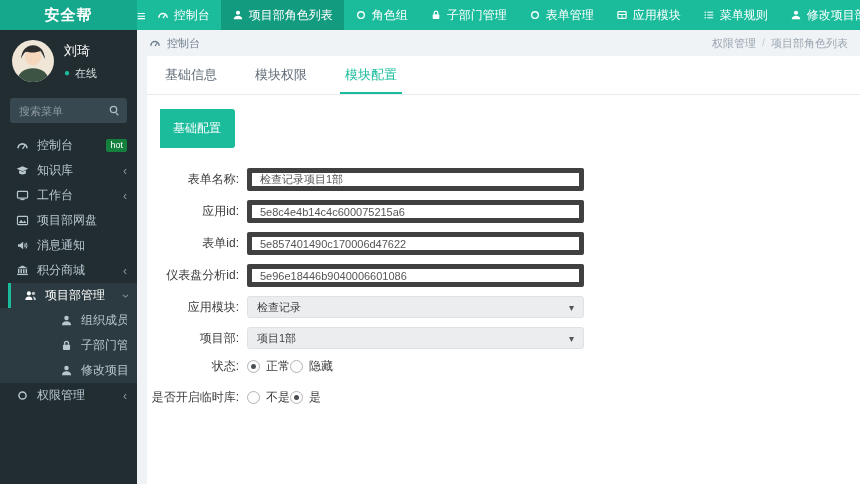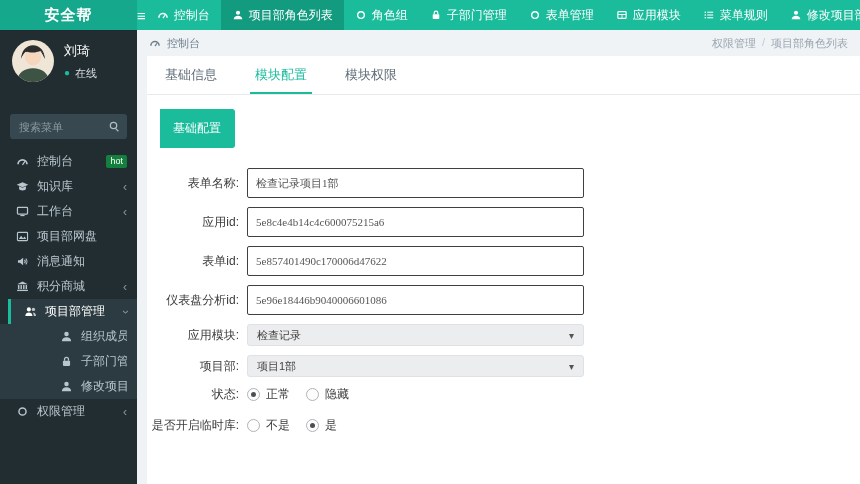--- a/index.html
+++ b/index.html
@@ -17,21 +17,21 @@
   .topnav-item svg { width:12px; height:12px; }
   .avatar-sm svg, .avatar-lg svg { width:100%; height:100%; display:block; }
 
   
   .sidebar { position:absolute; left:0; top:30px; width:137px; height:454px; background:#222d32; }
   .user-panel { display:flex; padding:10px 10px 8px 12px; gap:10px; align-items:center; }
   .avatar-lg { width:42px; height:42px; border-radius:50%; overflow:hidden; flex:0 0 42px; }
   .user-meta .name { color:#fff; font-size:13px; margin-bottom:6px; }
   .user-meta .status { color:#d7dde1; font-size:11px; display:flex; align-items:center; gap:5px; }
   .status .dot { color:#1abc9c; font-size:10px; line-height:1; }
-  .search-wrap { margin:24px 10px 10px; position:relative; }
+  .search-wrap { margin:8px 10px 10px; position:relative; }
   .search-input { width:100%; height:25px; background:#374850; border:none; border-radius:3px;
                   color:#ccc; font-size:11px; padding:0 26px 0 9px; outline:none; font-family:inherit; }
   .search-input::placeholder { color:#8e9a9f; }
   .search-btn { position:absolute; right:6px; top:5px; color:#b0bcc1; }
   .search-btn svg { width:13px; height:13px; }
   .menu { list-style:none; }
   .menu-item { height:25px; display:flex; align-items:center; gap:8px; padding:0 10px 0 13px;
                color:#b8c7ce; font-size:12px; cursor:pointer; border-left:3px solid transparent; }
   .menu-item svg { width:13px; height:13px; flex:0 0 13px; }
   .menu-item .lbl { flex:1; white-space:nowrap; overflow:hidden; }
@@ -59,27 +59,27 @@
 
   .subtabs { display:flex; margin:14px 0 0 13px; }
   .subtab { font-size:12px; padding:10px 13px; border:1px solid #ddd; color:#444; background:#fff; cursor:pointer; }
   .subtab:first-child { border-radius:3px 0 0 3px; }
   .subtab:last-child { border-radius:0 3px 3px 0; border-left:none; }
   .subtab.active { background:#1abc9c; border-color:#1abc9c; color:#fff; }
 
   .form { margin-top:20px; }
   .form-row { display:flex; align-items:center; margin-bottom:9px; }
   .form-label { width:100px; text-align:right; font-size:12px; color:#3c3c3c; padding-right:8px; flex:0 0 100px; }
-  .text-input { width:337px; height:30px; border:1px solid #404040; border-radius:2px; font-size:11px;
-                color:#555; padding:0 8px; outline:none; font-family:Liberation Serif, serif; background:#fff; }
+  .text-input { width:337px; height:23px; border:5px solid #404040; border-radius:2px; font-size:11px;
+                color:#555; padding:0 8px; outline:none; font-family:Liberation Sans, sans-serif; background:#fff; }
   .select { width:337px; height:22px; background:#ecedef; border:1px solid #dfe1e4; border-radius:3px;
             display:flex; align-items:center; font-size:11px; color:#444; padding:0 9px; cursor:pointer; }
   .select .caret { margin-left:auto; font-size:10px; color:#555; }
   .radio-row { margin-top:6px; margin-bottom:14px; }
-  .radio-group { display:flex; align-items:center; gap:16px; }
+  .radio-group { display:flex; align-items:center; }
   .radio-opt { display:flex; align-items:center; gap:6px; font-size:12px; color:#3c3c3c; cursor:pointer; }
   .radio { width:13px; height:13px; border-radius:50%; border:1px solid #b3b3b3; background:#fdfdfd; position:relative; flex:0 0 13px; }
   .radio.checked::after { content:""; position:absolute; left:3px; top:3px; width:5px; height:5px;
                           border-radius:50%; background:#4a4f54; }
   svg { fill:currentColor; }
 </style>
 </head>
 <body>
 
 <svg width="0" height="0" style="position:absolute">
@@ -346,25 +346,25 @@
         <span class="sep">/</span>
         <span class="bc-link">项目部角色列表</span>
       </div>
     </div>
 
     <section class="card">
       <div class="tabs">
         <div class="tab">
           <span>基础信息</span>
         </div>
+        <div class="tab">
+          <span>模块权限</span>
+        </div>
         <div class="tab active">
           <span>模块配置</span>
-        </div>
-        <div class="tab">
-          <span>模块权限</span>
         </div>
       </div>
 
       <div class="subtabs">
         <div class="subtab active">
           <span>基础配置</span>
         </div>
       </div>
 
       <form class="form">

